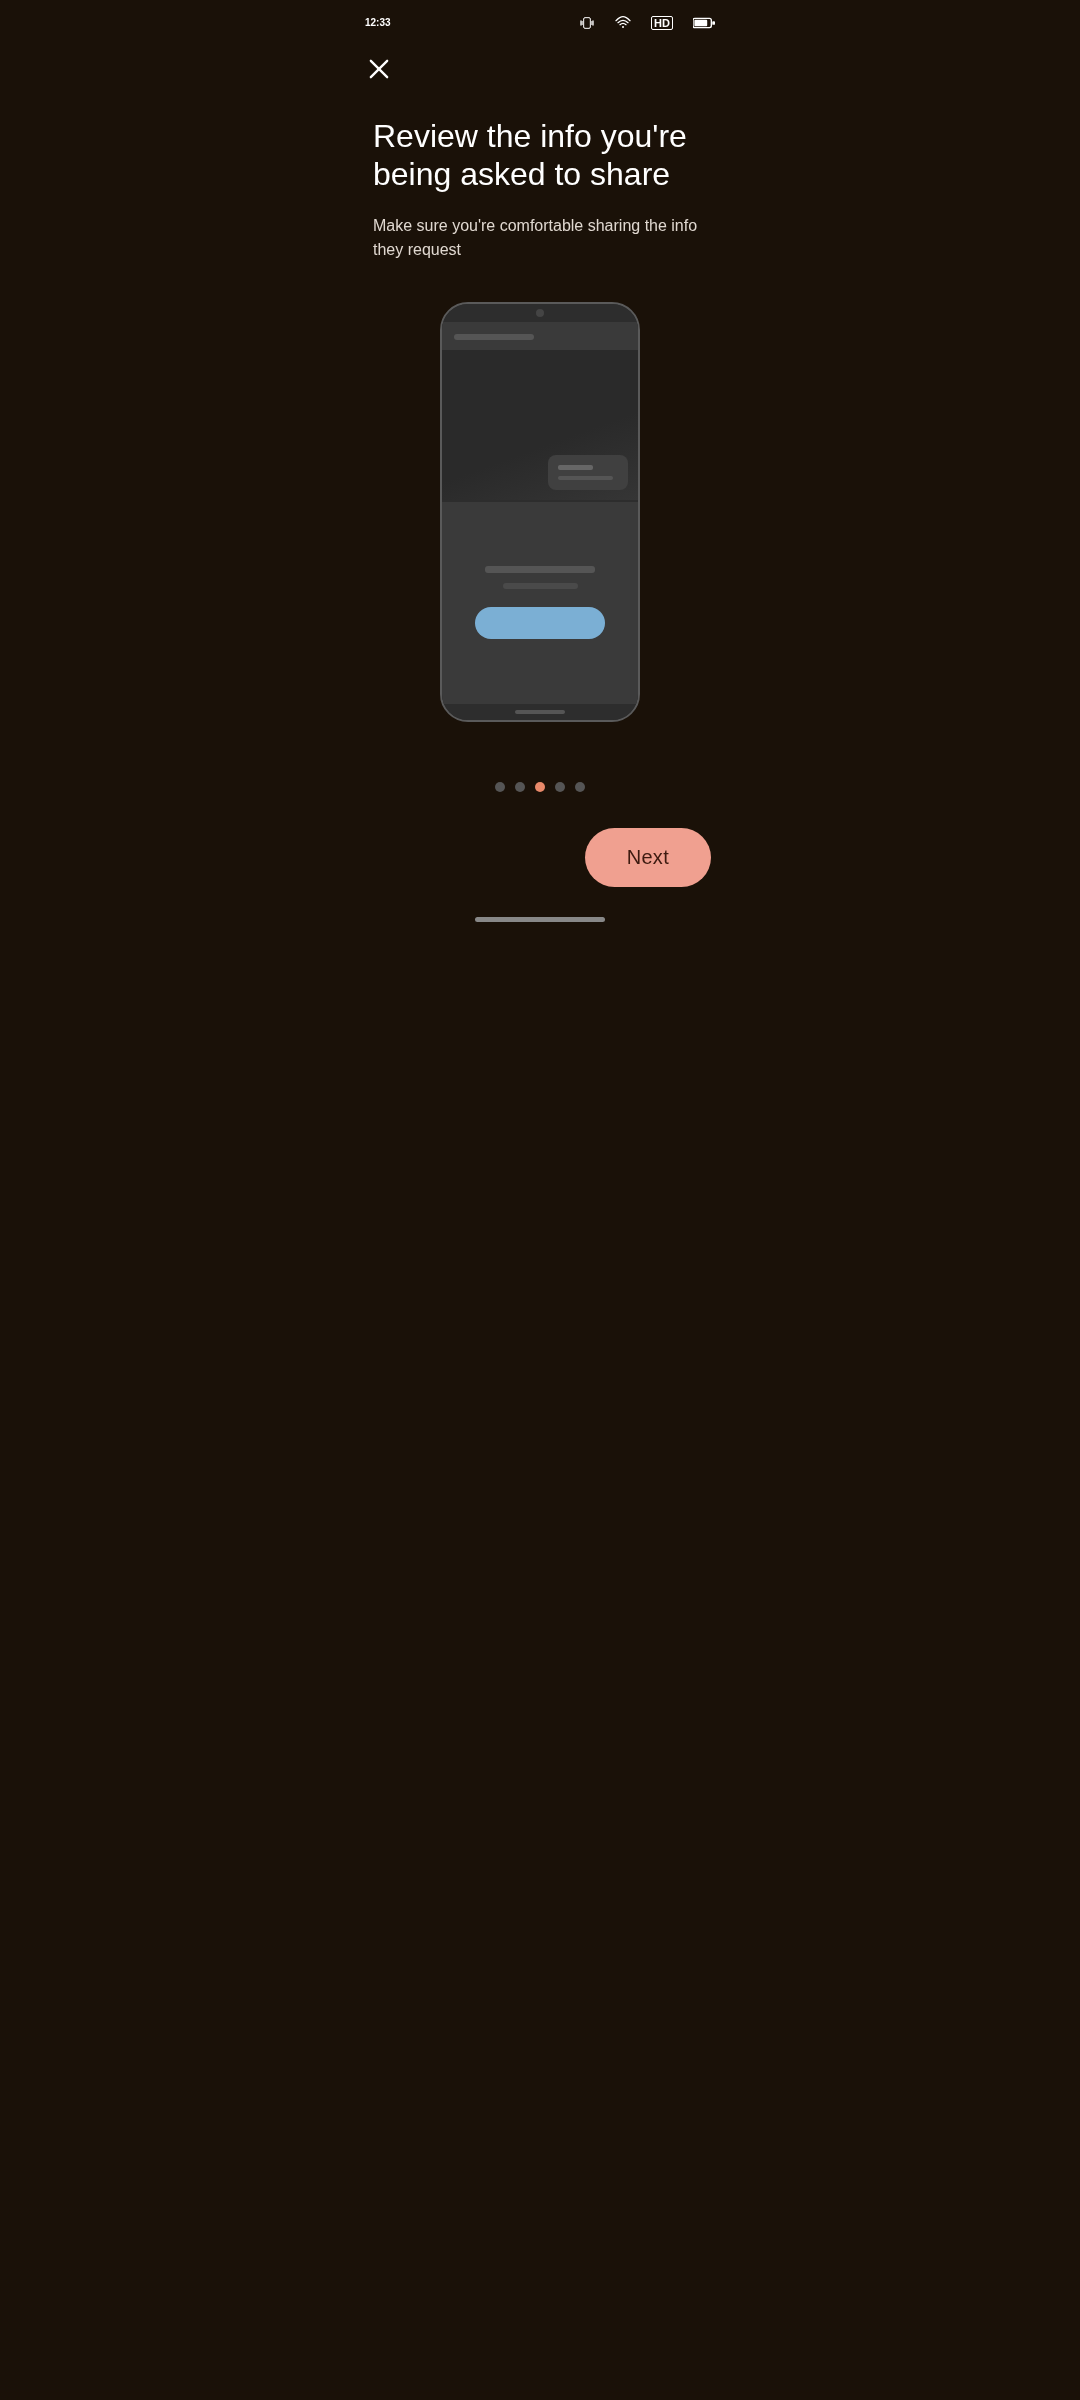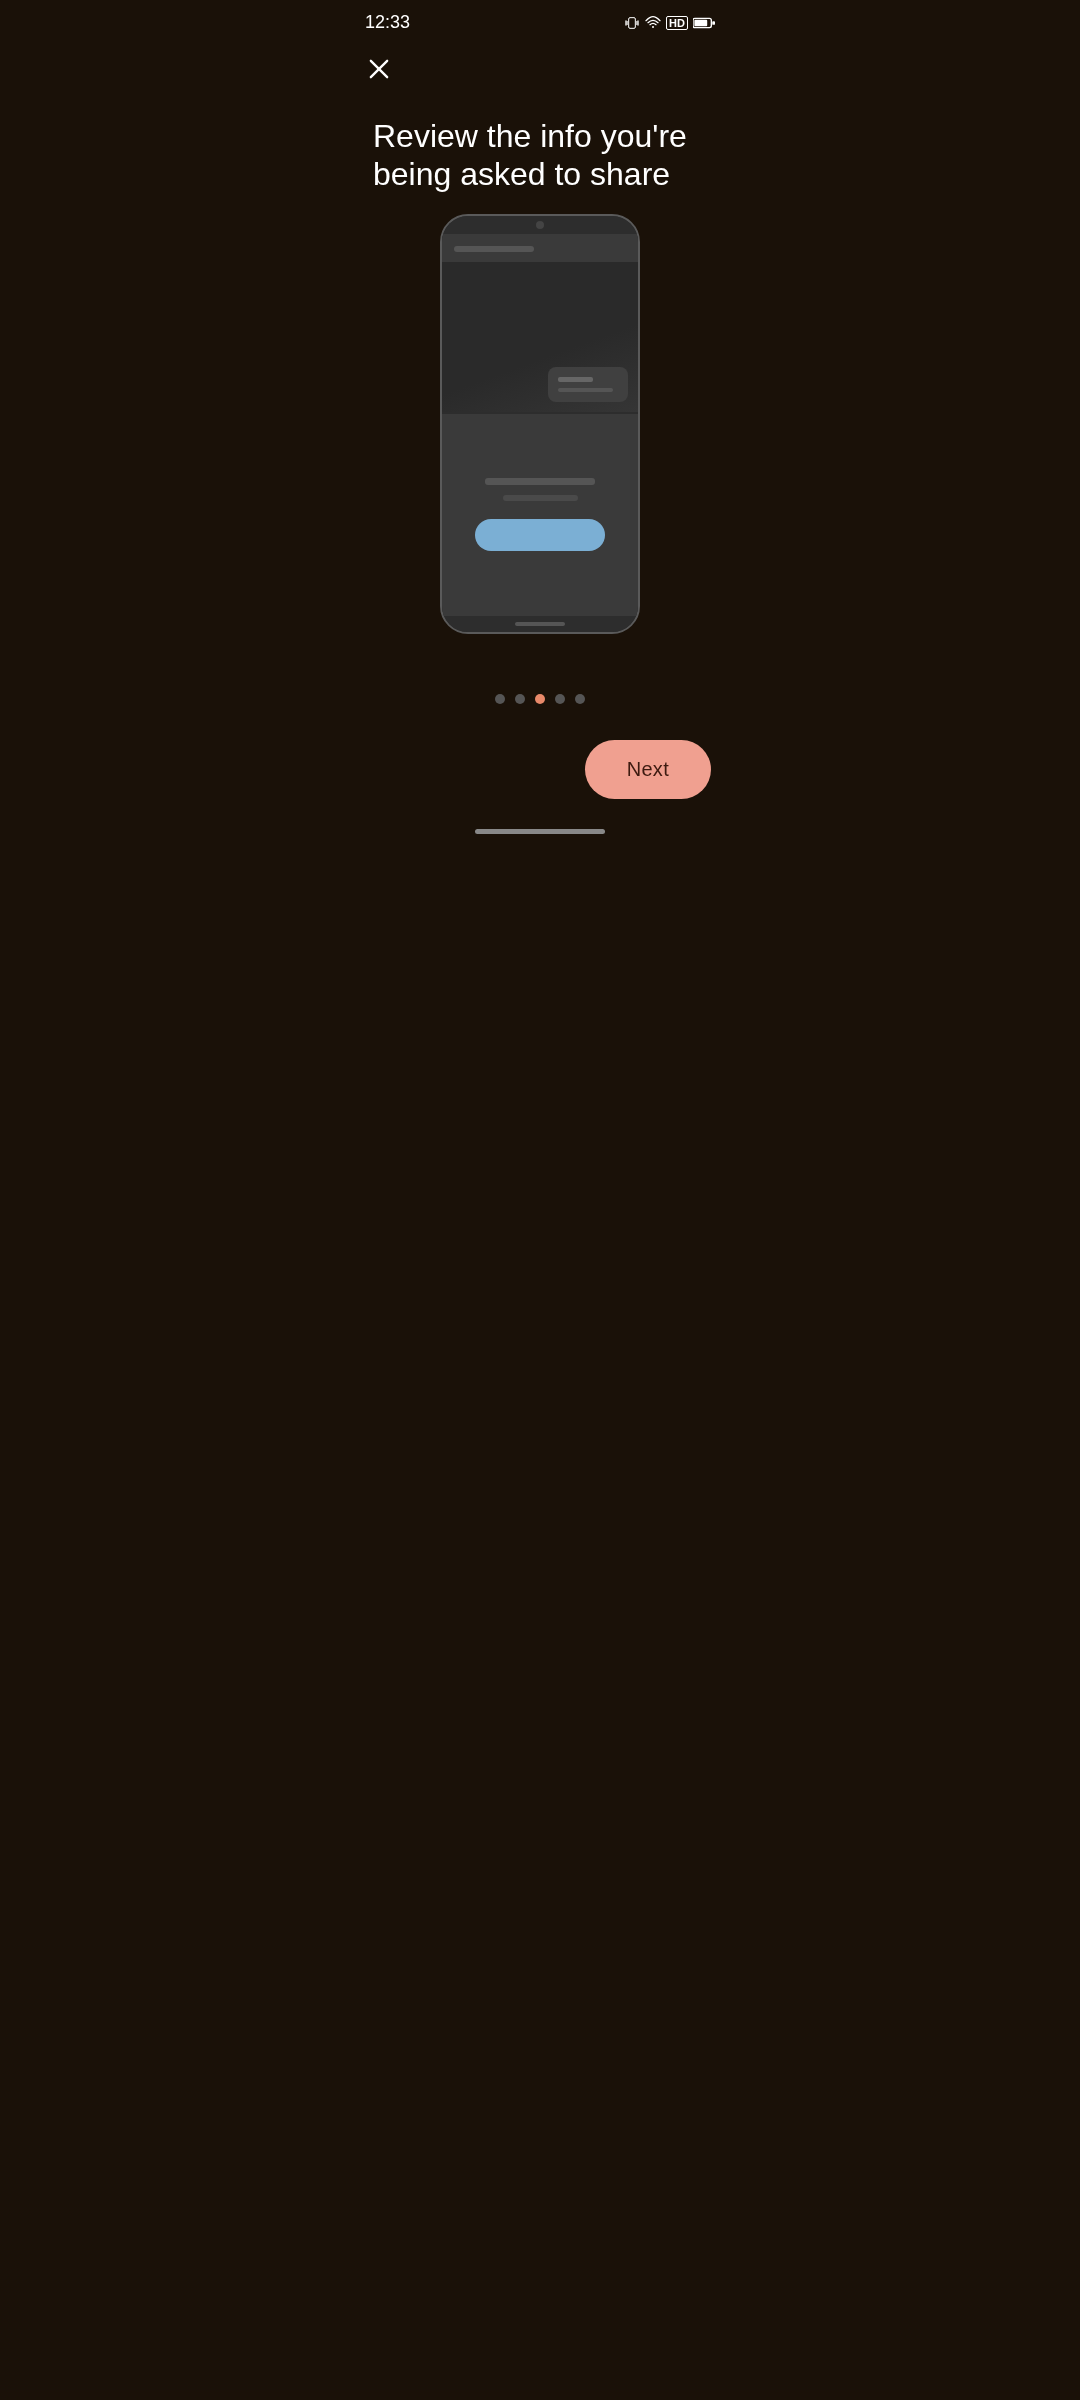--- a/index.html
+++ b/index.html
@@ -22,29 +22,29 @@
 
     .status-bar {
       display: flex;
       justify-content: space-between;
       align-items: center;
       padding: 10px 20px 5px 20px;
       height: 40px;
     }
 
     .status-time {
-      font-size: 18px;
-      font-weight: 400;
+      font-size: 10px;
+      font-weight: 700;
       color: #ffffff;
     }
 
     .status-icons {
       display: flex;
       align-items: center;
-      gap: 5px;
+      gap: 20px;
     }
 
     .close-button {
       padding: 15px 20px 10px 20px;
       cursor: pointer;
     }
 
     .close-icon-svg {
       width: 28px;
       height: 28px;
@@ -303,20 +303,21 @@
 
 <div class="close-button">
   <svg class="close-icon-svg" viewBox="0 0 24 24" fill="none">
     <line x1="5" y1="5" x2="19" y2="19" stroke="white" stroke-width="2" stroke-linecap="round"></line>
     <line x1="19" y1="5" x2="5" y2="19" stroke="white" stroke-width="2" stroke-linecap="round"></line>
   </svg>
 </div>
 
 <div class="content">
   <h1 class="title">Review the info you're being asked to share</h1>
+  <p class="subtitle">Make sure you're comfortable sharing the info they request</p>
 
   <div class="phone-illustration-container">
     <div class="phone-mockup" style="position:relative;">
 
       <div class="phone-top-bar">
         <div class="phone-camera"></div>
       </div>
 
       <div class="phone-screen">
 

